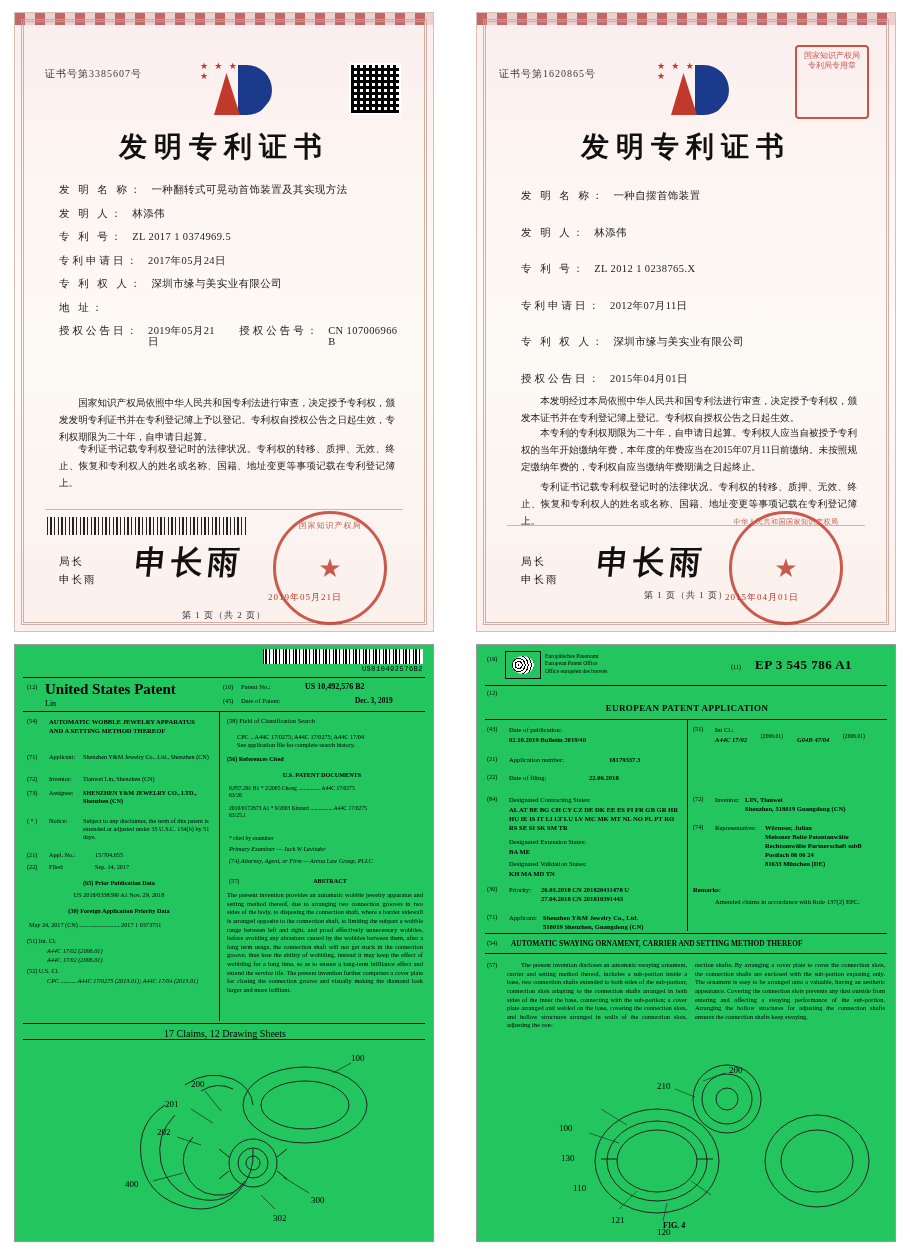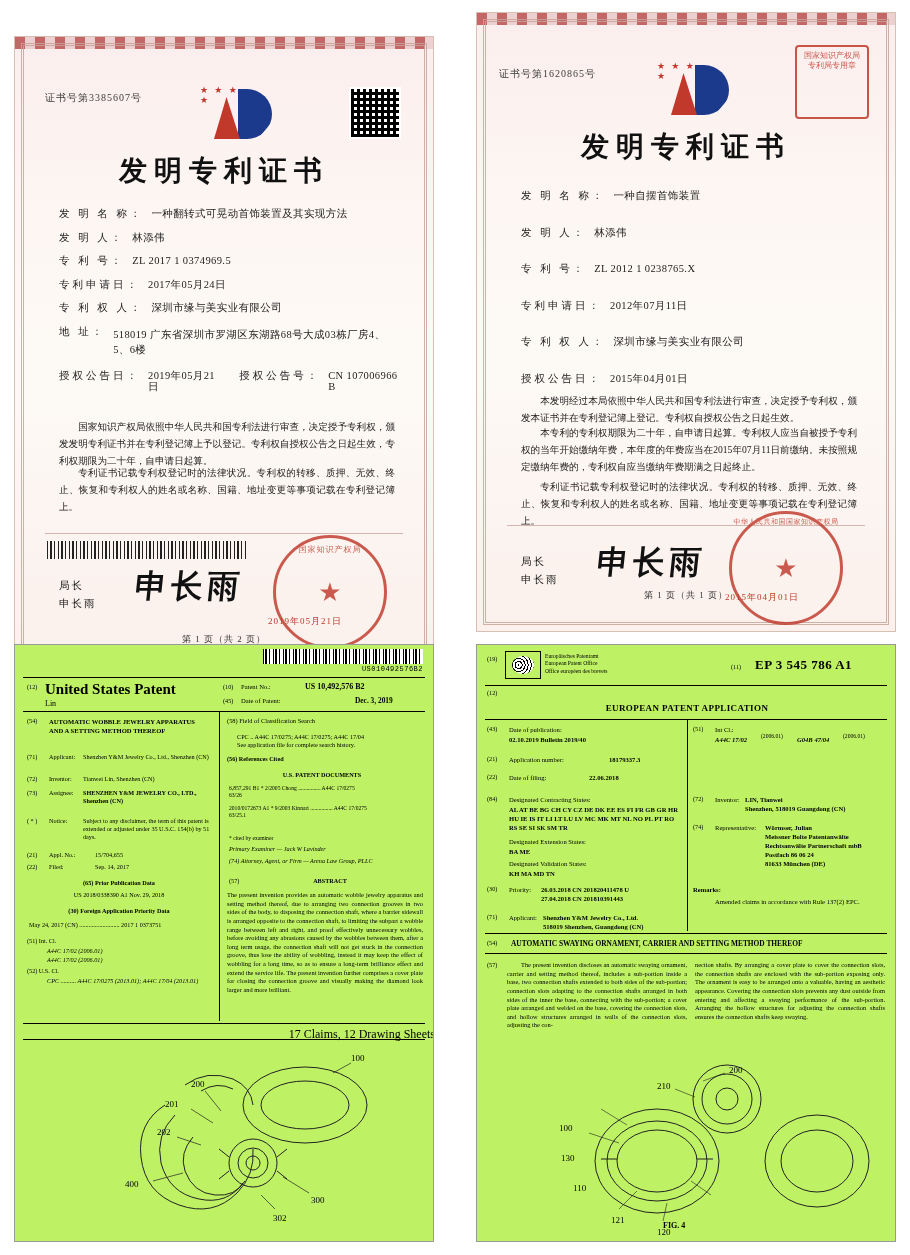--- a/index.html
+++ b/index.html
@@ -79,21 +79,21 @@
     background:#1b3a8c;border-radius:0 26px 26px 0;
     clip-path:polygon(0 0,60% 0,100% 22%,100% 66%,58% 100%,0 100%);
   }
   .sipo .red{
     position:absolute;left:14px;top:12px;width:26px;height:42px;background:#c0392b;
     clip-path:polygon(0 100%,48% 0,100% 100%);
   }
   .sipo .stars{position:absolute;left:0;top:0;width:50px;height:22px;color:#c0392b;font-size:9px;letter-spacing:2px;}
 
   
-  .pat{background:#bef264;border:1px solid #999;font-family:"Liberation Serif",serif;color:#000;}
+  .pat{background:#22c55e;border:1px solid #999;font-family:"Liberation Serif",serif;color:#000;}
   .usbar{
     position:absolute;right:10px;top:4px;width:160px;height:15px;
     background:repeating-linear-gradient(90deg,#000 0 1px,#fff 1px 2px,#000 2px 4px,#fff 4px 6px,#000 6px 7px,#fff 7px 10px);
   }
   .usbarlabel{position:absolute;right:10px;top:20px;font-size:7px;letter-spacing:.5px;font-family:"Liberation Mono",monospace;}
   .pat .hl{position:absolute;left:8px;right:8px;height:1px;background:#000;}
   .pat .vl{position:absolute;width:1px;background:#000;}
   .pat .t{position:absolute;}
   .us-title{font-size:15px;font-weight:bold;font-family:"Liberation Serif",serif;}
   .tiny{font-size:6.2px;line-height:1.32;}
@@ -112,21 +112,21 @@
   .ep-num{font-size:13px;font-weight:bold;letter-spacing:.5px;}
   .ep-head{font-size:9px;font-weight:bold;letter-spacing:.4px;}
   .fig{position:absolute;}
   .figcap{position:absolute;font-size:8px;font-weight:bold;}
 </style>
 </head>
 <body>
 
 <div class="page">
 
-  <div class="doc cn" style="left:14px;top:12px;width:420px;height:620px;margin-top:24px;">
+  <div class="doc cn" style="left:14px;top:12px;width:420px;height:620px;">
     <div class="topbar"></div>
     <div class="border-deco"></div>
 
     <div class="certno" style="left:30px;top:54px;">证书号第3385607号</div>
 
     <div class="logo" style="left:185px;top:48px;">
       <div class="sipo">
         <div class="stars">★ ★ ★ ★</div>
         <div class="blue"></div>
         <div class="red"></div>
@@ -153,21 +153,20 @@
       <div class="frow">
         <span class="flabel">专利申请日：</span>
         <span class="fvalue">2017年05月24日</span>
       </div>
       <div class="frow">
         <span class="flabel">专 利 权 人：</span>
         <span class="fvalue">深圳市缘与美实业有限公司</span>
       </div>
       <div class="frow" style="align-items:flex-start;">
         <span class="flabel">地 址：</span>
-        <span class="fvalue" style="line-height:1.5;">518019 广东省深圳市罗湖区东湖路68号大成03栋厂房4、5、6楼</span>
       </div>
       <div class="frow" style="margin-top:6px;">
         <span class="flabel">授权公告日：</span>
         <span class="fvalue">2019年05月21日</span>
         <span class="flabel" style="margin-left:22px;">授权公告号：</span>
         <span class="fvalue">CN 107006966 B</span>
       </div>
     </div>
 
     <div class="para" style="left:44px;right:38px;top:382px;">国家知识产权局依照中华人民共和国专利法进行审查，决定授予专利权，颁发发明专利证书并在专利登记簿上予以登记。专利权自授权公告之日起生效，专利权期限为二十年，自申请日起算。</div>
@@ -332,21 +331,21 @@
 
     <div class="t mini" style="left:214px;top:190px;">* cited by examiner</div>
     <div class="t tiny" style="left:214px;top:200px;width:192px;font-style:italic;">Primary Examiner — Jack W Lavinder</div>
     <div class="t tiny" style="left:214px;top:212px;width:192px;font-style:italic;">(74) Attorney, Agent, or Firm — Arena Law Group, PLLC</div>
 
     <div class="t num" style="left:214px;top:232px;">(57)</div>
     <div class="t tiny bold ctr" style="left:230px;top:232px;width:170px;">ABSTRACT</div>
     <div class="t sec" style="left:212px;top:246px;width:196px;">The present invention provides an automatic wobble jewelry apparatus and setting method thereof, due to arranging two connection grooves in two sides of the body, to disposing the connection shaft, where a barrier sidewall is arranged opposite to the connection shaft, to limiting the subpart a wobble range between left and right, and proof effectively unnecessary wobbles, before avoiding any abrasions caused by the wobbles between them, after a long term usage, the connection shaft will not get stuck in the connection groove, thus lose the ability of wobbling, instead it may keep the effect of wobbling for a long time, so as to ensure a long-term brilliance effect and extend the service life. The present invention further comprises a cover plate for closing the connection groove and visually making the diamond look larger and more brilliant.</div>
 
     <div class="hl" style="top:378px;"></div>
-    <div class="t tiny ctr" style="left:0;top:382px;width:420px;font-size:12px;text-align:right;">17 Claims, 12 Drawing Sheets</div>
+    <div class="t tiny ctr" style="left:0;top:382px;width:420px;font-size:10px;">17 Claims, 12 Drawing Sheets</div>
     <div class="hl" style="top:394px;"></div>
 
     <svg class="fig" viewBox="0 0 420 190" style="left:0;top:400px;width:420px;height:190px;">
       <g fill="none" stroke="#222" stroke-width="1">
         <ellipse cx="290" cy="60" rx="62" ry="38"></ellipse>
         <ellipse cx="290" cy="60" rx="44" ry="24"></ellipse>
         <path d="M150 60 q-28 18 -24 52 q4 36 38 48 q34 12 58 -12 q18 -18 16 -44"></path>
         <path d="M160 70 q-20 20 -14 48 q8 30 38 36 q28 6 44 -16"></path>
         <path d="M178 92 q-14 16 -8 34 q8 22 30 24 q20 2 30 -14"></path>
         <circle cx="238" cy="118" r="24"></circle>

